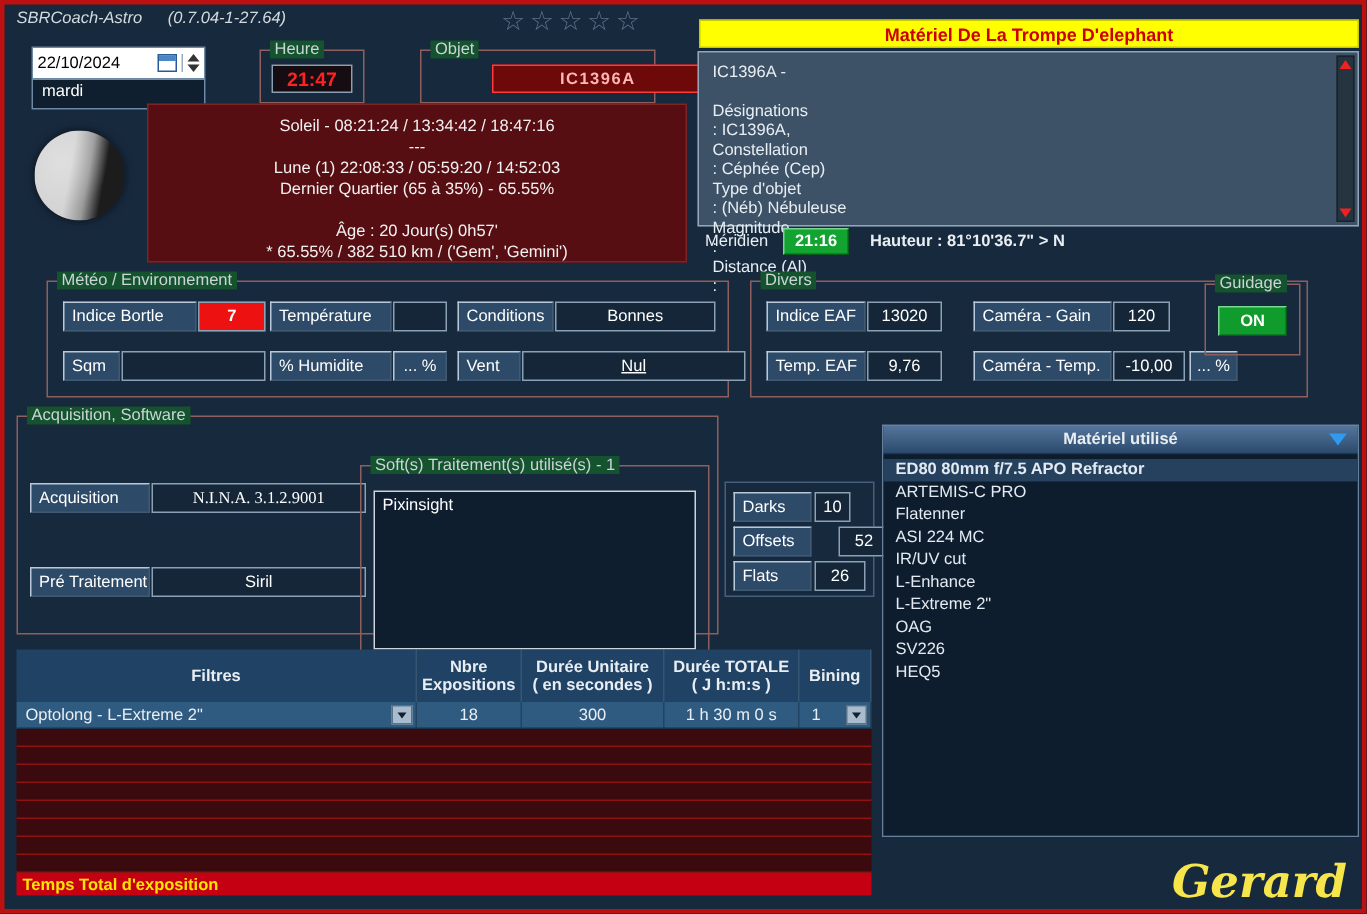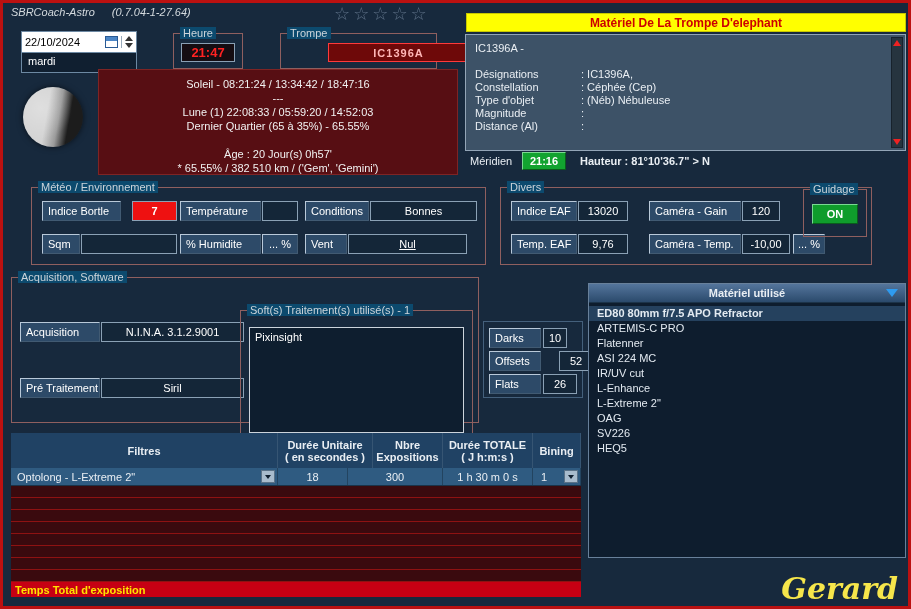--- a/index.html
+++ b/index.html
@@ -15,41 +15,41 @@
   .date-group{position:absolute;left:18px;top:28px;width:116px;height:42px;border:1px solid #6d89a3;background:#101f30;}
   .date-input{height:21px;background:#fff;border-bottom:1px solid #6d89a3;display:flex;align-items:center;padding:0 3px;gap:3px;}
   .date-text{flex:1;color:#000;}
   .cal-icon{width:13px;height:12px;border:1px solid #295a94;background:linear-gradient(#4c86c6 0 4px,#fff 4px);}
   .spinner{display:flex;flex-direction:column;justify-content:center;gap:2px;padding-left:3px;border-left:1px solid #9ab;}
   .tri-up{width:0;height:0;border-left:4px solid transparent;border-right:4px solid transparent;border-bottom:5px solid #333;}
   .tri-dn{width:0;height:0;border-left:4px solid transparent;border-right:4px solid transparent;border-top:5px solid #333;}
   .date-day{padding:2px 6px;color:#fff;}
 
   .group{position:absolute;border:1px solid #8f5f5f;}
-  .gtitle{position:absolute;top:-7px;left:6px;background:#0c4a6e;padding:0 3px;color:#ccd4da;line-height:12px;white-space:nowrap;}
+  .gtitle{position:absolute;top:-7px;left:6px;background:#14532d;padding:0 3px;color:#ccd4da;line-height:12px;white-space:nowrap;}
 
   .heure-val{position:absolute;left:7px;top:9px;width:54px;height:19px;background:#150d12;border:1px solid #8aa0b4;
     color:#ff2222;font-weight:bold;font-size:13px;display:flex;align-items:center;justify-content:center;}
   .objet-val{position:absolute;left:7px;top:9px;width:141px;height:19px;background:#6e0909;border:1px solid #ff3a3a;
     color:#ffb6b6;font-weight:bold;display:flex;align-items:center;justify-content:center;letter-spacing:1px;margin-left:40px;}
 
   .moon{position:absolute;left:20px;top:84px;width:60px;height:60px;border-radius:50%;
     background:radial-gradient(circle at 30% 35%,rgba(255,255,255,.25),rgba(255,255,255,0) 55%),
     linear-gradient(100deg,#d4d4d4 40%,#9a9a9a 58%,#1c1c1c 74%);box-shadow:0 0 6px rgba(0,0,0,.6);}
 
   .eph{position:absolute;left:95px;top:66px;width:360px;height:106px;background:#570e13;border:1px solid #7e2424;
     text-align:center;padding-top:7px;line-height:14px;color:#f1f1f1;}
   .eph-gap{margin-top:14px;}
 
   .obj-title{position:absolute;left:463px;top:10px;width:440px;height:19px;background:#ffff00;border:1px solid #c8c800;
     color:#cc0000;font-weight:bold;font-size:12px;display:flex;align-items:center;justify-content:center;}
   .obj-info{position:absolute;left:462px;top:31px;width:441px;height:117px;background:#3d5267;border:1px solid #93a5b7;
     padding:7px 9px;line-height:13px;}
   .obj-name{margin-bottom:13px;}
-  .obj-row{display:flex;}
+  .obj-row{display:flex;flex-direction:column;}
   .obj-row .ol{width:106px;}
   .sb{position:absolute;top:2px;right:2px;width:12px;height:111px;background:#26343f;border:1px solid #17222c;}
   .tri-up-red{position:absolute;top:2px;left:1px;width:0;height:0;border-left:4px solid transparent;border-right:4px solid transparent;border-bottom:6px solid #e22;}
   .tri-dn-red{position:absolute;bottom:2px;left:1px;width:0;height:0;border-left:4px solid transparent;border-right:4px solid transparent;border-top:6px solid #e22;}
 
   .meridien-lbl{position:absolute;left:467px;top:152px;}
   .meridien-time{position:absolute;left:519px;top:149px;width:44px;height:18px;background:#12a330;
     border:1px solid;border-color:#7bd691 #0a5c1c #0a5c1c #7bd691;color:#fff;font-weight:bold;
     display:flex;align-items:center;justify-content:center;}
   .hauteur{position:absolute;left:577px;top:152px;font-weight:bold;}
@@ -120,21 +120,21 @@
     </div>
     <div class="date-day">mardi</div>
   </div>
 
   <div class="group" style="left:170px;top:30px;width:70px;height:36px;">
     <span class="gtitle">Heure</span>
     <div class="heure-val">21:47</div>
   </div>
 
   <div class="group" style="left:277px;top:30px;width:157px;height:36px;">
-    <span class="gtitle">Trompe</span>
+    <span class="gtitle">Objet</span>
     <div class="objet-val">IC1396A</div>
   </div>
 
   <div class="moon"></div>
 
   <div class="eph">
     <div class="eph-line">Soleil - 08:21:24 / 13:34:42 / 18:47:16</div>
     <div class="eph-line">---</div>
     <div class="eph-line">Lune (1) 22:08:33 / 05:59:20 / 14:52:03</div>
     <div class="eph-line">Dernier Quartier (65 à 35%) - 65.55%</div>
@@ -171,32 +171,32 @@
       <i class="tri-dn-red"></i>
     </div>
   </div>
 
   <div class="meridien-lbl">Méridien</div>
   <div class="meridien-time">21:16</div>
   <div class="hauteur">Hauteur : 81°10'36.7" &gt; N</div>
 
   <div class="group" style="left:28px;top:184px;width:455px;height:78px;">
     <span class="gtitle">Météo / Environnement</span>
-    <div class="lbl" style="left:10px;top:13px;width:79px;">Indice Bortle</div>
+    <div class="lbl" style="left:10px;top:13px;width:89px;">Indice Bortle</div>
     <div class="val red" style="left:100px;top:13px;width:45px;">7</div>
     <div class="lbl" style="left:148px;top:13px;width:81px;">Température</div>
     <div class="val" style="left:230px;top:13px;width:36px;"></div>
     <div class="lbl" style="left:273px;top:13px;width:64px;">Conditions</div>
     <div class="val" style="left:338px;top:13px;width:107px;">Bonnes</div>
     <div class="lbl" style="left:10px;top:46px;width:38px;">Sqm</div>
     <div class="val" style="left:49px;top:46px;width:96px;"></div>
     <div class="lbl" style="left:148px;top:46px;width:81px;">% Humidite</div>
     <div class="btn" style="left:230px;top:46px;width:36px;">... %</div>
     <div class="lbl" style="left:273px;top:46px;width:42px;">Vent</div>
-    <div class="val" style="left:316px;top:46px;width:119px;text-decoration:underline;">Nul</div>
+    <div class="val" style="left:316px;top:46px;width:149px;text-decoration:underline;">Nul</div>
   </div>
 
   <div class="group" style="left:497px;top:184px;width:372px;height:78px;">
     <span class="gtitle">Divers</span>
     <div class="lbl" style="left:10px;top:13px;width:66px;">Indice EAF</div>
     <div class="val" style="left:77px;top:13px;width:50px;">13020</div>
     <div class="lbl" style="left:148px;top:13px;width:92px;">Caméra - Gain</div>
     <div class="val" style="left:241px;top:13px;width:38px;">120</div>
     <div class="lbl" style="left:10px;top:46px;width:66px;">Temp. EAF</div>
     <div class="val" style="left:77px;top:46px;width:50px;">9,76</div>
@@ -206,21 +206,21 @@
   </div>
 
   <div class="group" style="left:800px;top:186px;width:64px;height:48px;z-index:5;">
     <span class="gtitle">Guidage</span>
     <div class="guidage-on">ON</div>
   </div>
 
   <div class="group" style="left:8px;top:274px;width:468px;height:146px;">
     <span class="gtitle">Acquisition, Software</span>
     <div class="lbl" style="left:8px;top:44px;width:80px;">Acquisition</div>
-    <div class="val" style="left:89px;top:44px;width:143px;">N.I.N.A. 3.1.2.9001</div>
+    <div class="val" style="left:89px;top:44px;width:143px;font-family:Liberation Serif, serif;">N.I.N.A. 3.1.2.9001</div>
     <div class="lbl" style="left:8px;top:100px;width:80px;">Pré Traitement</div>
     <div class="val" style="left:89px;top:100px;width:143px;">Siril</div>
     <div class="group" style="left:228px;top:8px;width:233px;height:132px;margin-top:24px;">
       <span class="gtitle">Soft(s) Traitement(s) utilisé(s) - 1</span>
       <div class="soft-text">Pixinsight</div>
     </div>
   </div>
 
   <div class="calib">
     <div class="lbl" style="left:5px;top:6px;width:52px;">Darks</div>
@@ -249,27 +249,27 @@
       <div class="mat-item">HEQ5</div>
     </div>
   </div>
 
   <div class="tbl">
     <div class="tbl-head">
       <div class="th" style="width:267px;">
         <span>Filtres</span>
         <span></span>
       </div>
+      <div class="th" style="width:70px;">
+        <span>Nbre</span>
+        <span>Expositions</span>
+      </div>
       <div class="th" style="width:95px;">
         <span>Durée Unitaire</span>
         <span>( en secondes )</span>
-      </div>
-      <div class="th" style="width:70px;">
-        <span>Nbre</span>
-        <span>Expositions</span>
       </div>
       <div class="th" style="width:90px;">
         <span>Durée TOTALE</span>
         <span>( J h:m:s )</span>
       </div>
       <div class="th" style="width:48px;">
         <span>Bining</span>
         <span></span>
       </div>
     </div>

